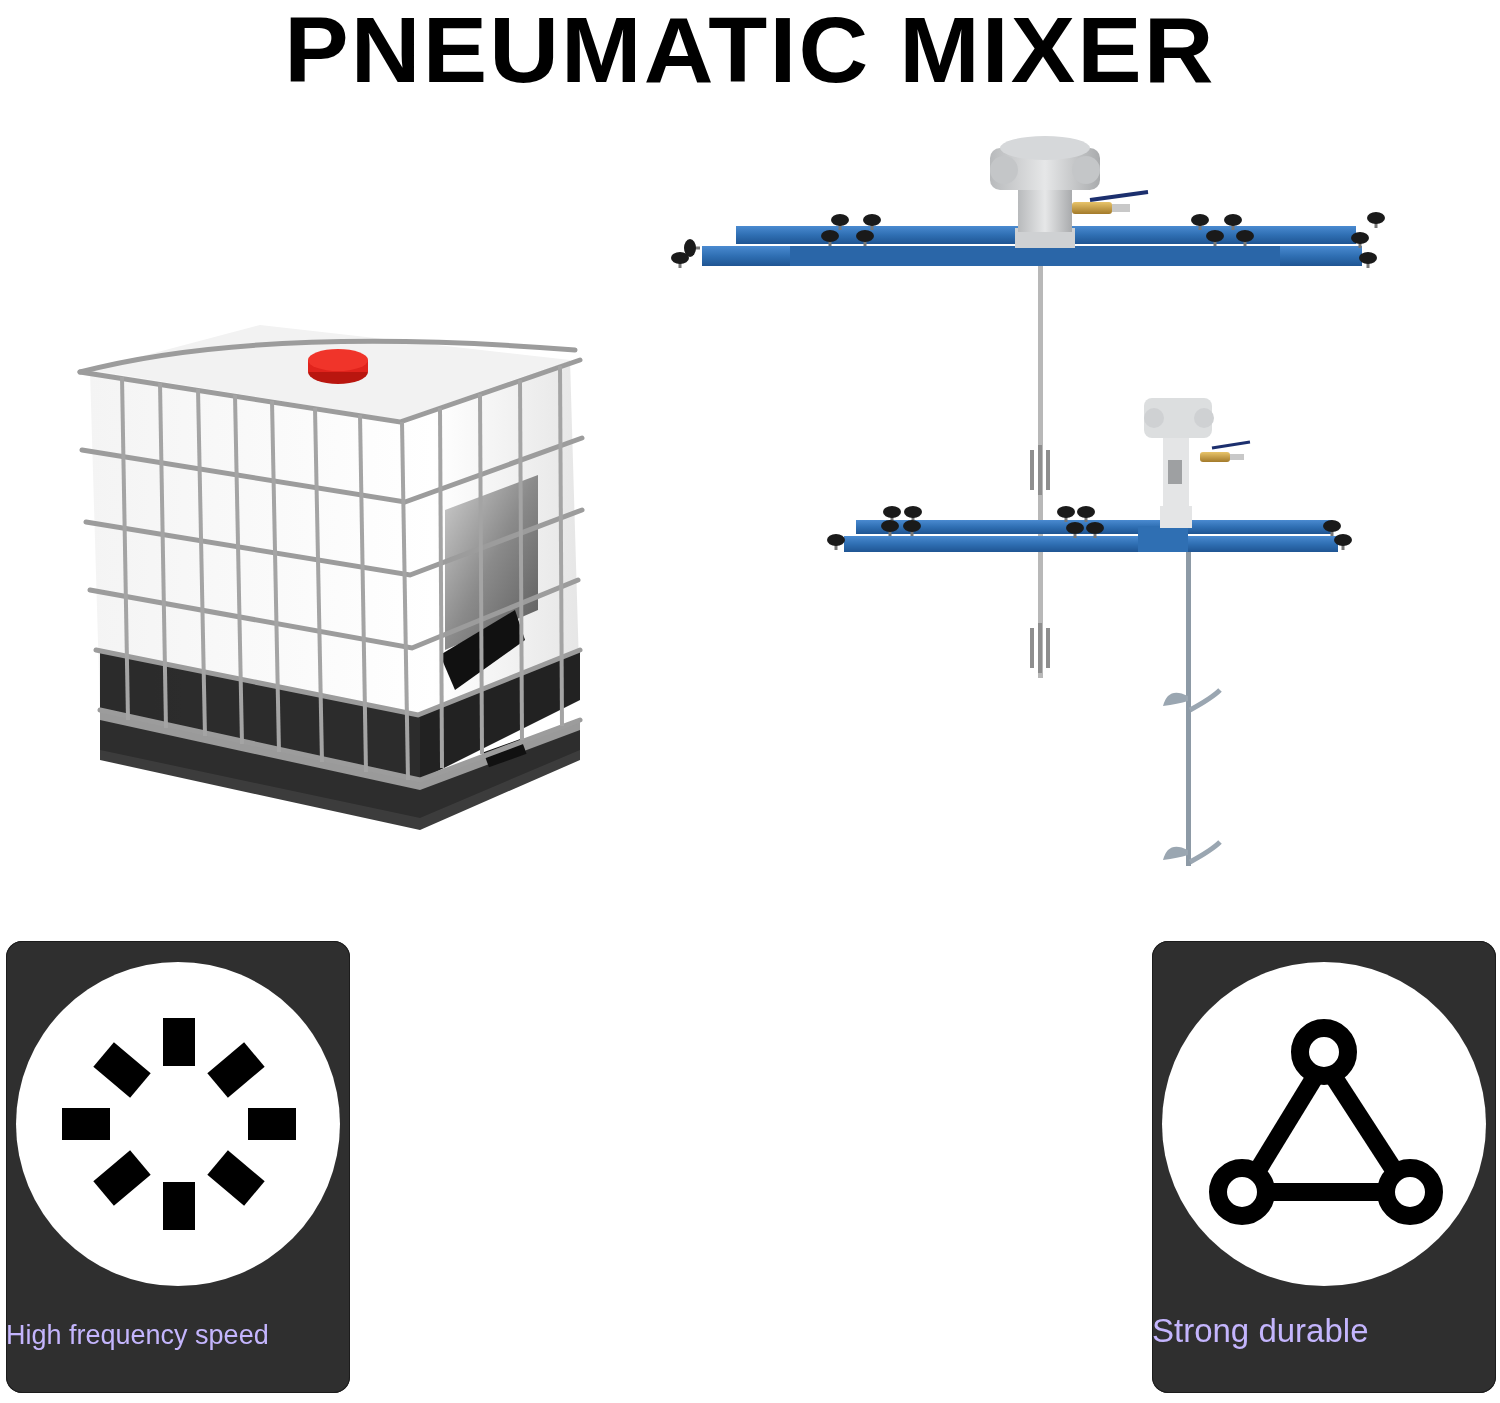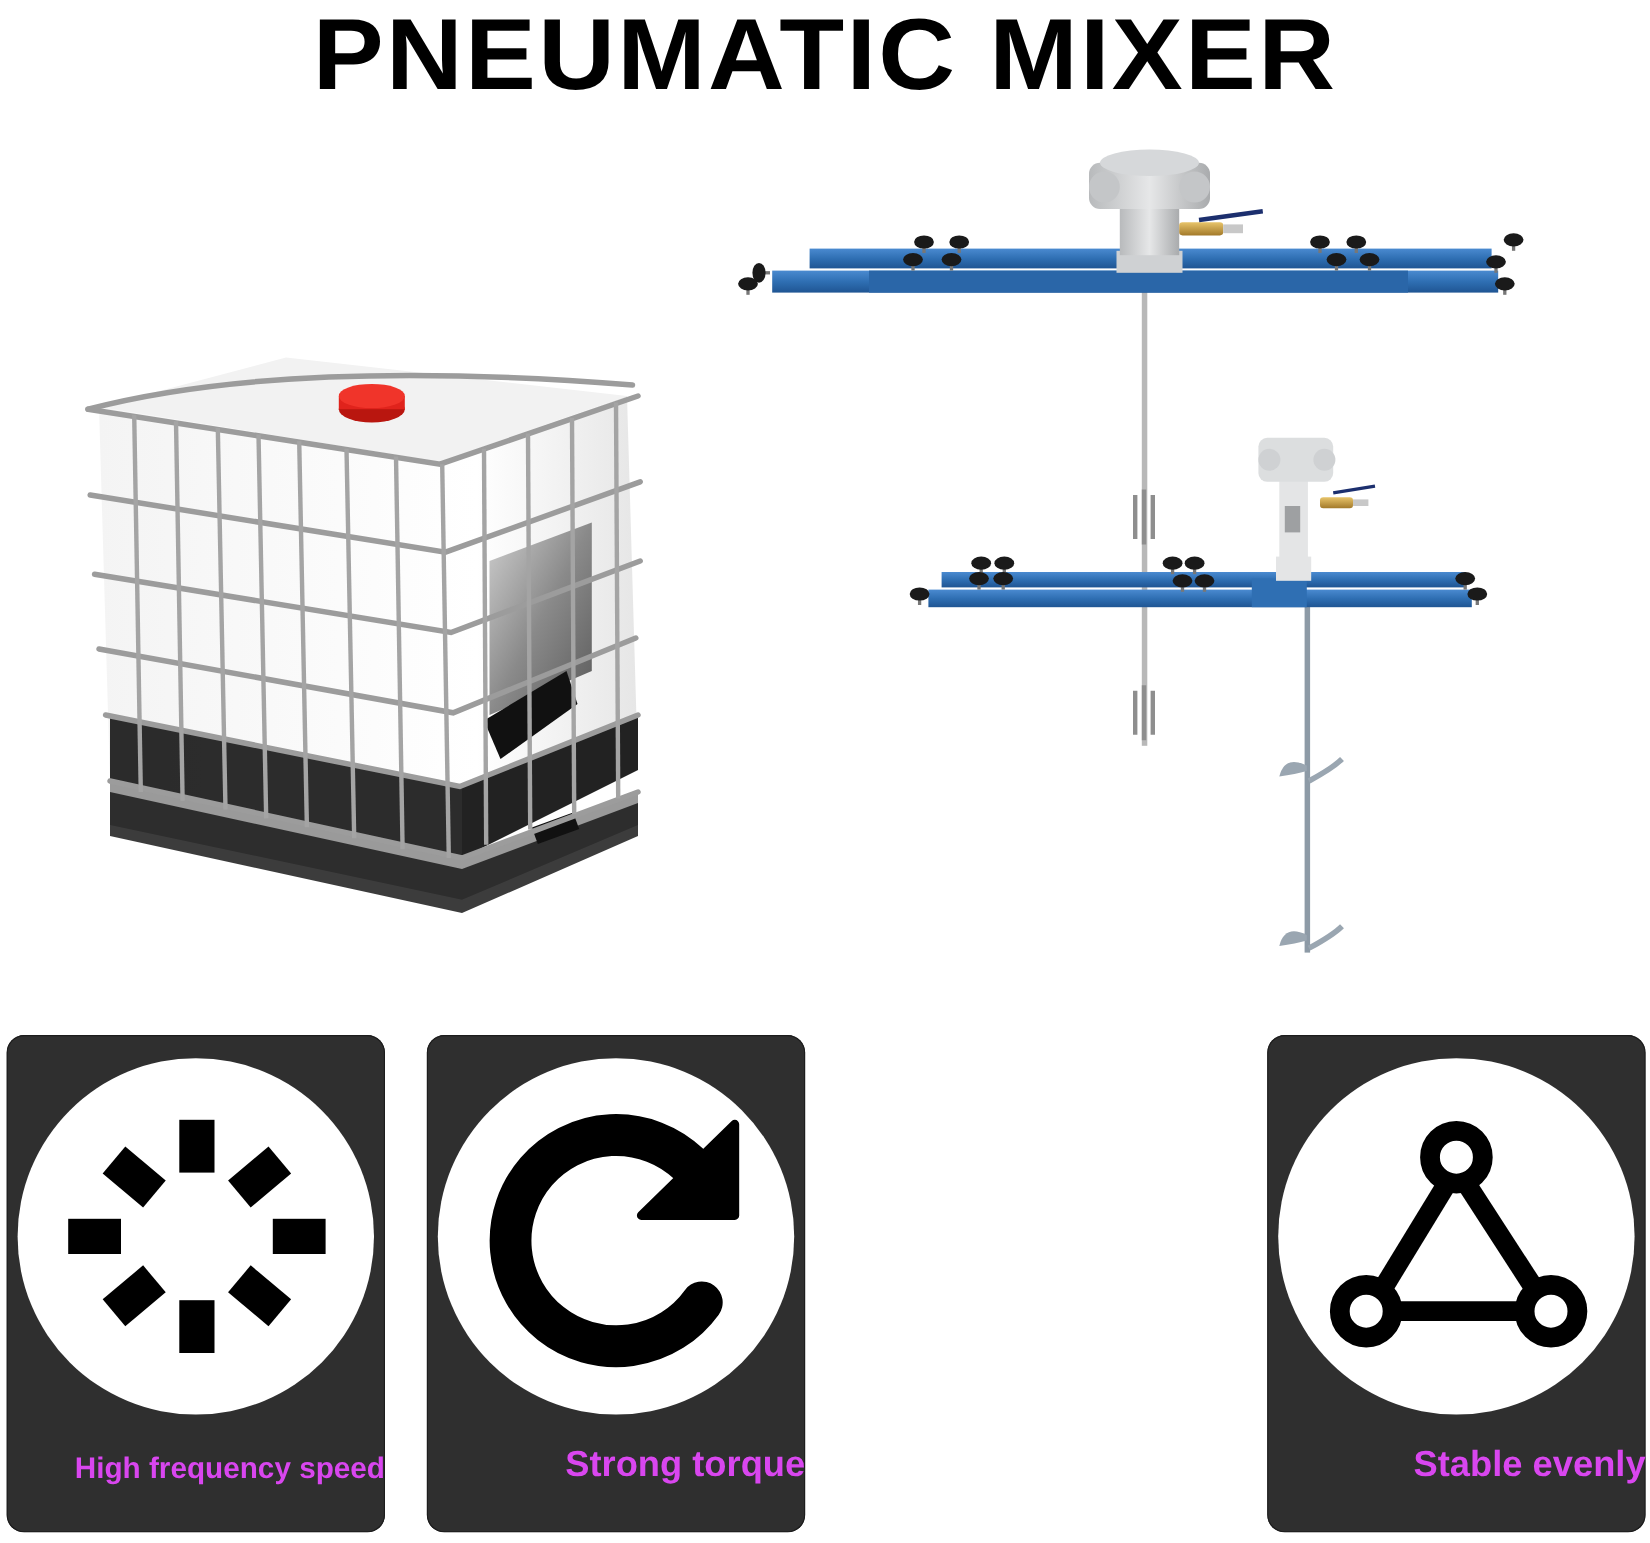--- a/index.html
+++ b/index.html
@@ -11,22 +11,22 @@
            padding-top: 2px; }
   .scene { position: absolute; left: 0; top: 110px; width: 1500px; height: 820px; }
   .tank { position: absolute; left: 60px; top: 200px; width: 560px; height: 540px; }
   .mixers { position: absolute; left: 660px; top: 20px; width: 840px; height: 760px; }
   .features { position: absolute; left: 0; top: 941px; width: 1500px; height: 452px; }
   .panel { position: absolute; top: 0; width: 344px; height: 452px; background: #2f2f2f;
            border-radius: 16px; box-shadow: 0 0 0 1px #1c1c1c inset; }
   .panel .disc { position: absolute; left: 10px; top: 21px; width: 324px; height: 324px;
                  border-radius: 50%; background: #ffffff; }
   .panel .disc svg { position: absolute; left: 0; top: 0; width: 324px; height: 324px; }
-  .panel .label { position: absolute; left: 0; right: 0; top: 370px; text-align: right;
-                  color: #d946ef; font-weight: 700; font-size: 33px; line-height: 40px; white-space: nowrap; }
+  .panel .label { position: absolute; left: 0; right: 0; top: 370px; text-align: left;
+                  color: #c4b5fd; font-weight: 400; font-size: 33px; line-height: 40px; white-space: nowrap; }
   .panel .label.small { font-size: 27px; top: 374px; }
 </style>
 </head>
 <body>
 
 <div class="title">PNEUMATIC MIXER</div>
 
 <div class="scene">
 
   <svg class="tank" viewBox="0 0 560 540">
@@ -202,39 +202,30 @@
           <rect x="82" y="92" width="48" height="32" transform="rotate(40 106 108)"></rect>
           <rect x="196" y="92" width="48" height="32" transform="rotate(-40 220 108)"></rect>
           <rect x="82" y="200" width="48" height="32" transform="rotate(-40 106 216)"></rect>
           <rect x="196" y="200" width="48" height="32" transform="rotate(40 220 216)"></rect>
         </g>
       </svg>
     </div>
     <div class="label small">High frequency speed</div>
   </div>
 
-  <div class="panel" style="left:388px">
-    <div class="disc">
-      <svg viewBox="0 0 324 324">
-        <path d="M228,96 A96,96 0 1 0 240,222" fill="none" stroke="#000" stroke-width="38" stroke-linecap="round"></path>
-        <path d="M270,60 L270,143 L185,143 Z" fill="#000" stroke="#000" stroke-width="8" stroke-linejoin="round"></path>
-      </svg>
-    </div>
-    <div class="label">Strong torque</div>
-  </div>
 
 
   <div class="panel" style="left:1152px">
     <div class="disc">
       <svg viewBox="0 0 324 324">
         <g stroke="#000" stroke-width="18" fill="none">
           <line x1="162" y1="100" x2="96" y2="208"></line>
           <line x1="162" y1="100" x2="232" y2="208"></line>
           <line x1="96" y1="230" x2="232" y2="230"></line>
           <circle cx="162" cy="90" r="24" fill="#fff"></circle>
           <circle cx="80" cy="230" r="24" fill="#fff"></circle>
           <circle cx="248" cy="230" r="24" fill="#fff"></circle>
         </g>
       </svg>
     </div>
-    <div class="label">Stable evenly</div>
+    <div class="label">Strong durable</div>
   </div>
 </div>
 
 </body></html>

